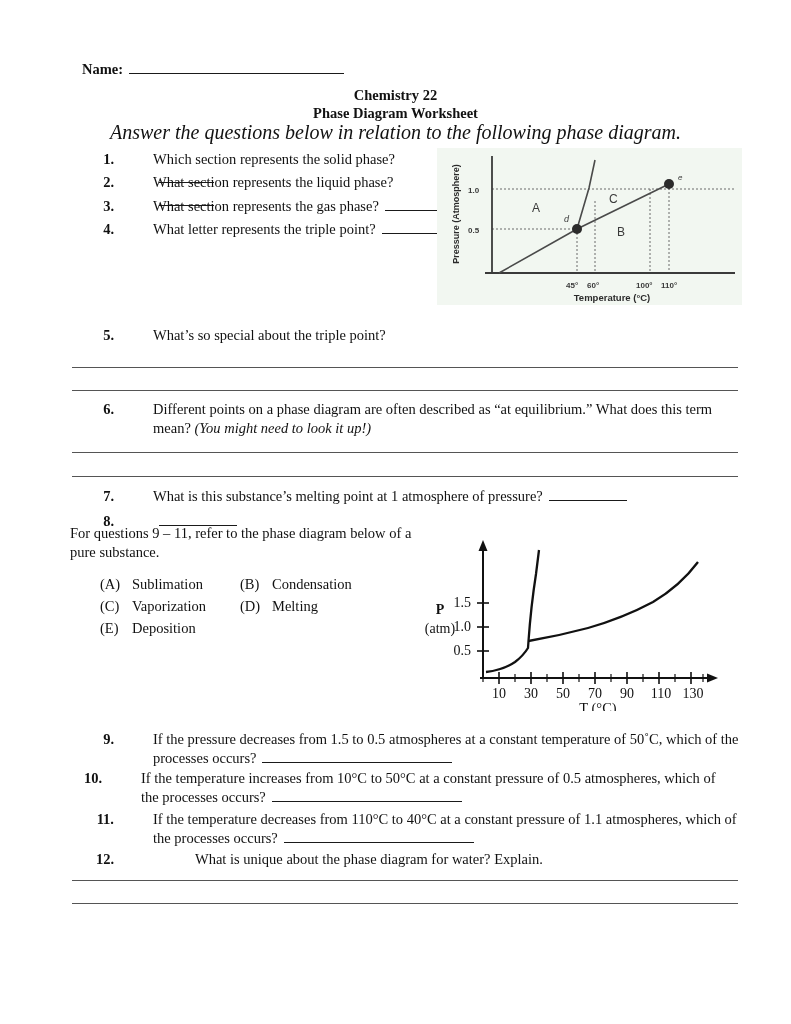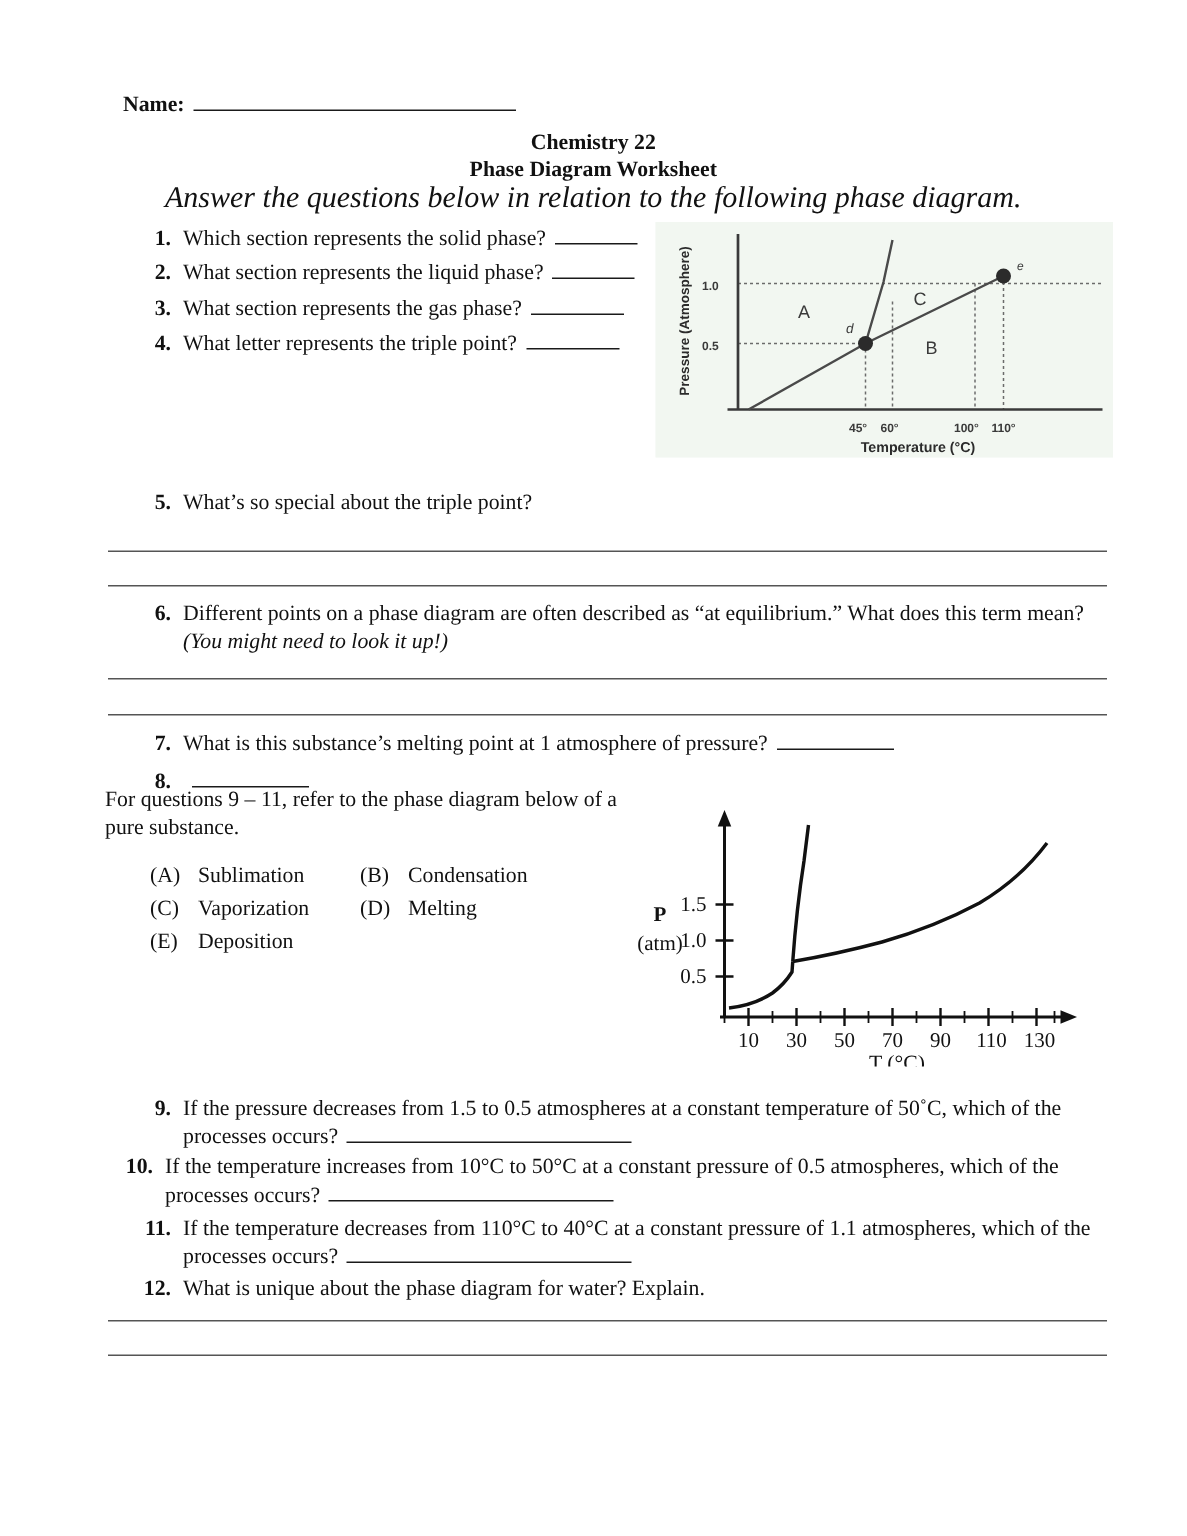--- a/index.html
+++ b/index.html
@@ -70,20 +70,21 @@
   }
   .q .num {
     font-weight: bold;
     width: 24px;
     text-align: right;
     flex: 0 0 24px;
     margin-right: 8px;
   }
   .q .body {
     flex: 1 1 auto;
+    margin-left: 31px;
   }
   .inline-blank {
     display: inline-block;
     border-bottom: 1.1px solid #1a1a1a;
     height: 12px;
     vertical-align: baseline;
     margin-left: 6px;
   }
   .bl-55 { width: 55px; }
   .bl-62 { width: 62px; }
@@ -94,21 +95,21 @@
   .q2 { left: 90px; top: 173px; width: 360px; }
   .q3 { left: 90px; top: 197px; width: 360px; }
   .q4 { left: 90px; top: 220px; width: 360px; }
   .q5 { left: 90px; top: 326px; width: 430px; }
   .q6 { left: 90px; top: 400px; width: 650px; }
   .q7 { left: 90px; top: 487px; width: 620px; }
   .q8 { left: 90px; top: 512px; width: 620px; }
   .q9  { left: 90px; top: 730px; width: 650px; }
   .q10 { left: 78px; top: 769px; width: 650px; }
   .q11 { left: 90px; top: 810px; width: 650px; }
-  .q12 { left: 90px; top: 850px; width: 650px; }
+  .q12 { left: 90px; top: 850px; width: 650px; gap: 42px; }
 
   
   .rule {
     position: absolute;
     left: 72px;
     width: 666px;
     border-bottom: 1.2px solid #555555;
     height: 0;
   }
   .rule-a { top: 367px; }

